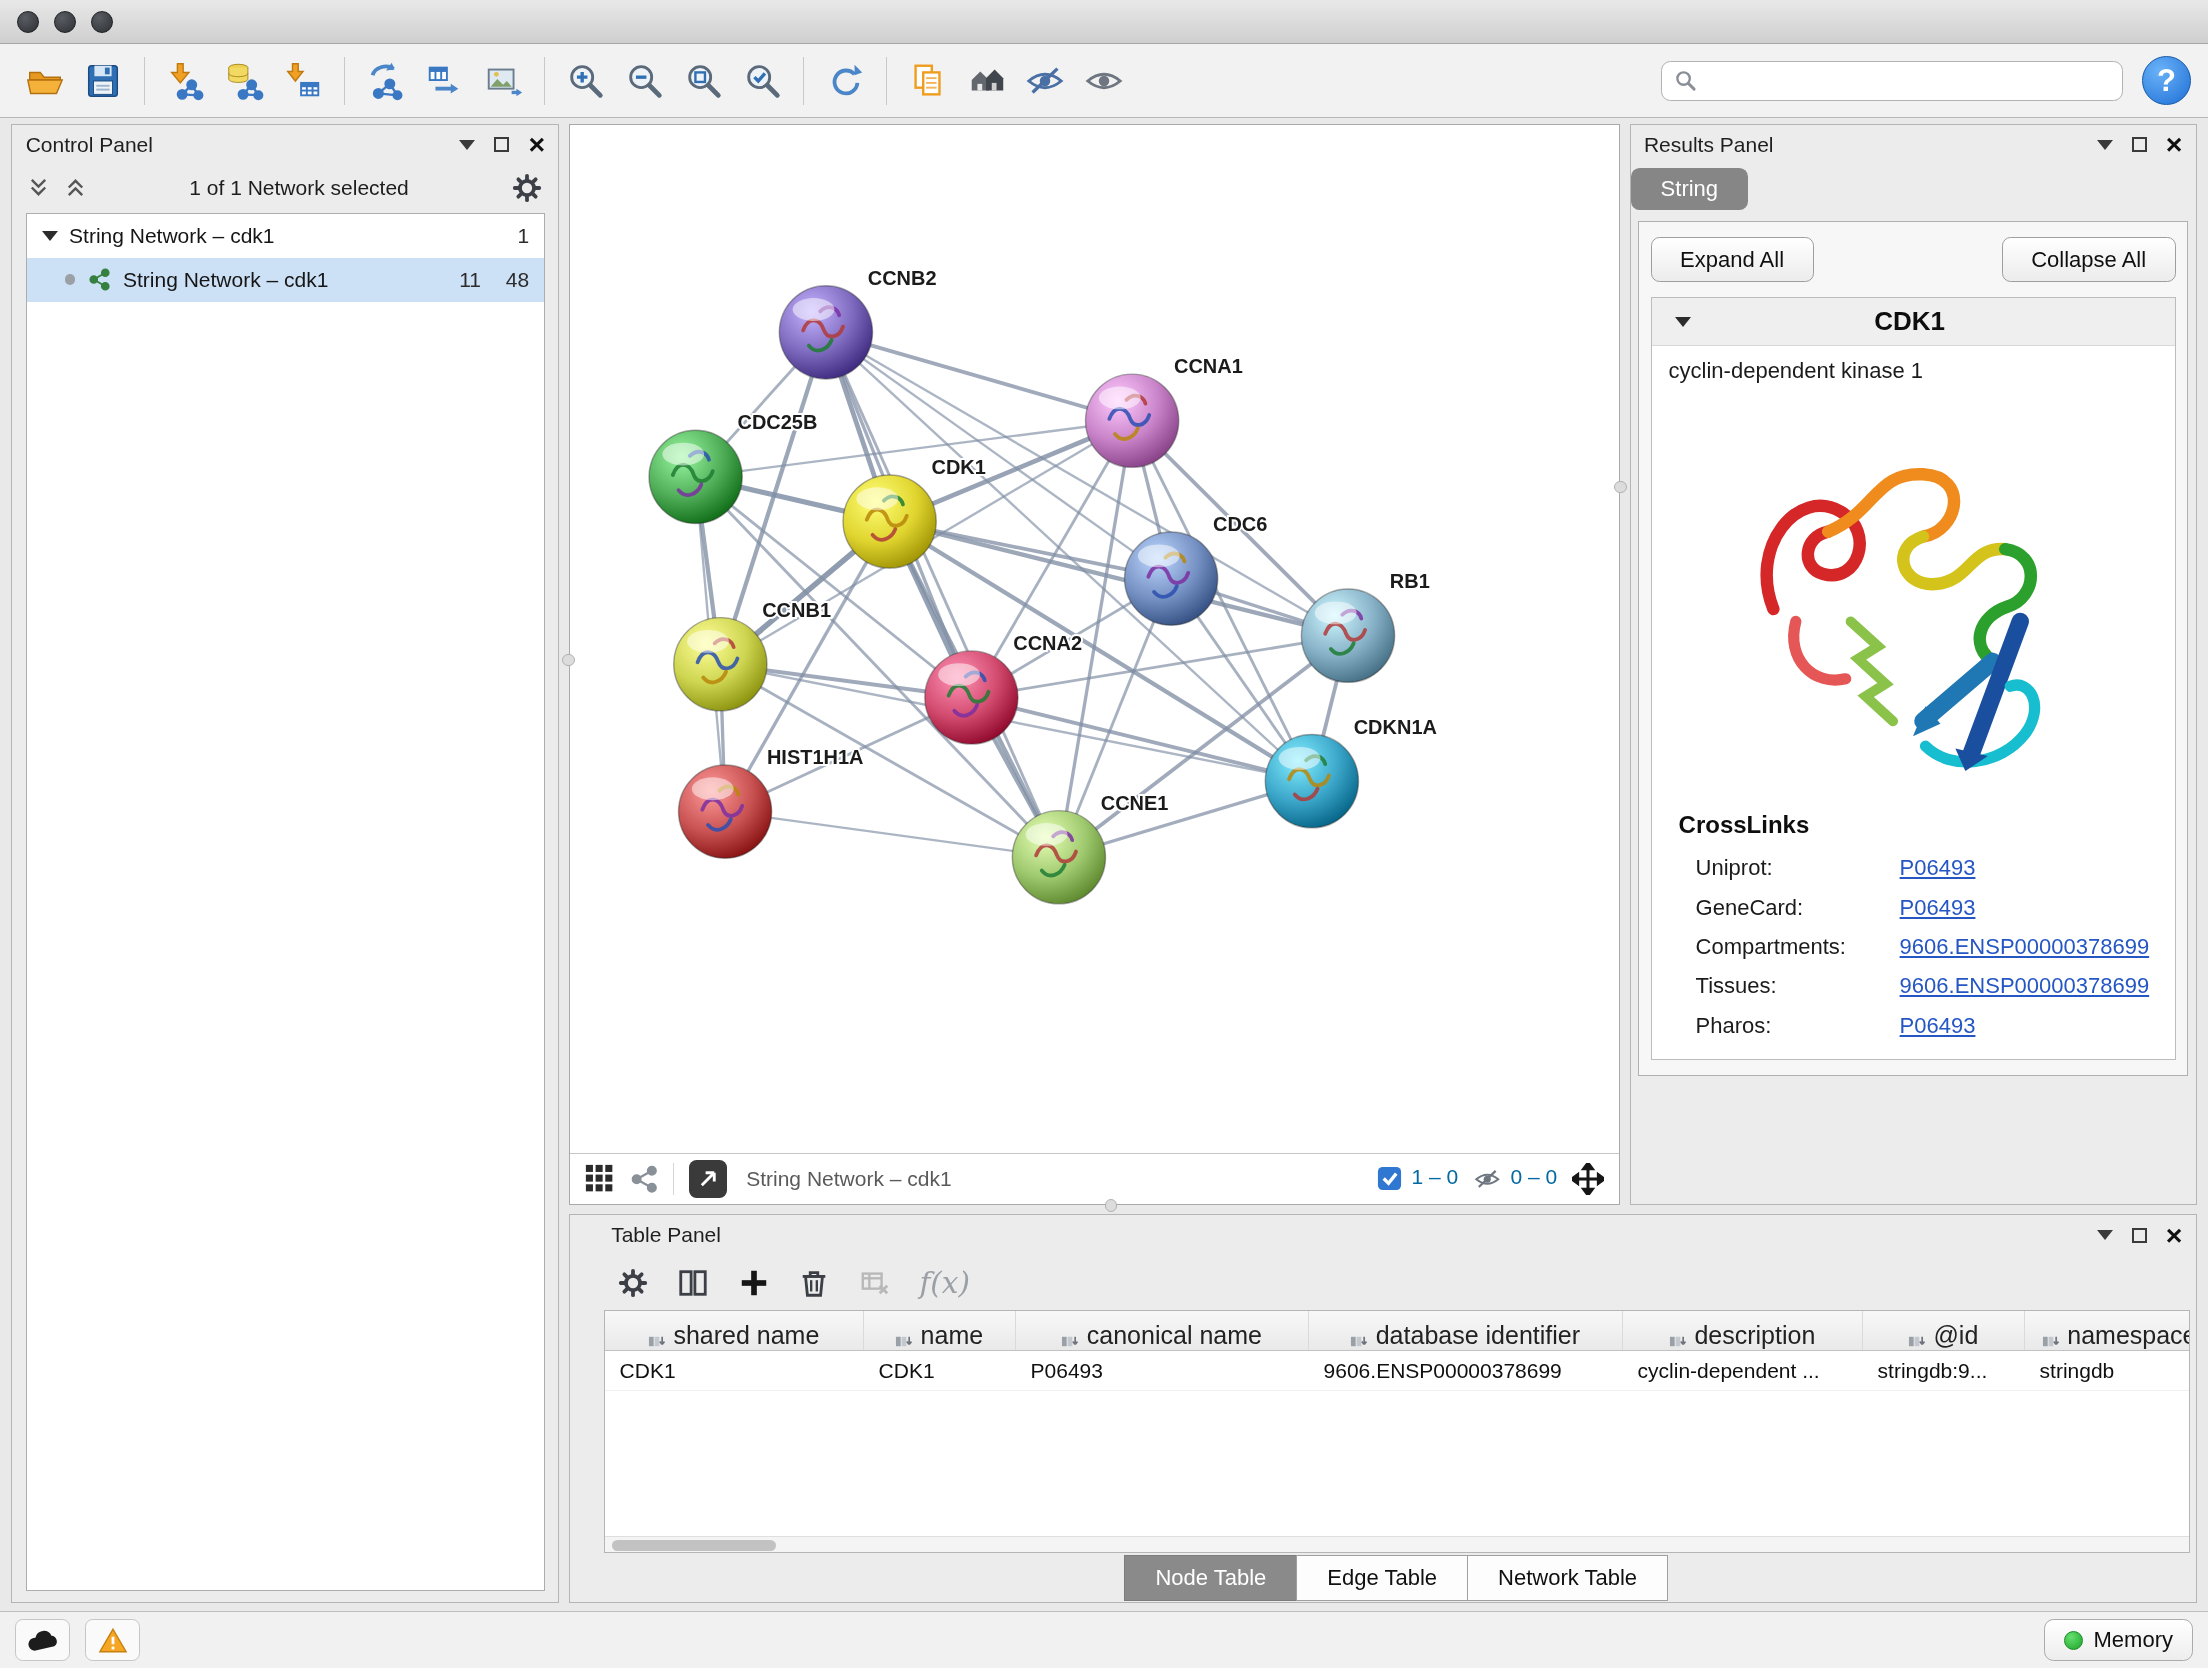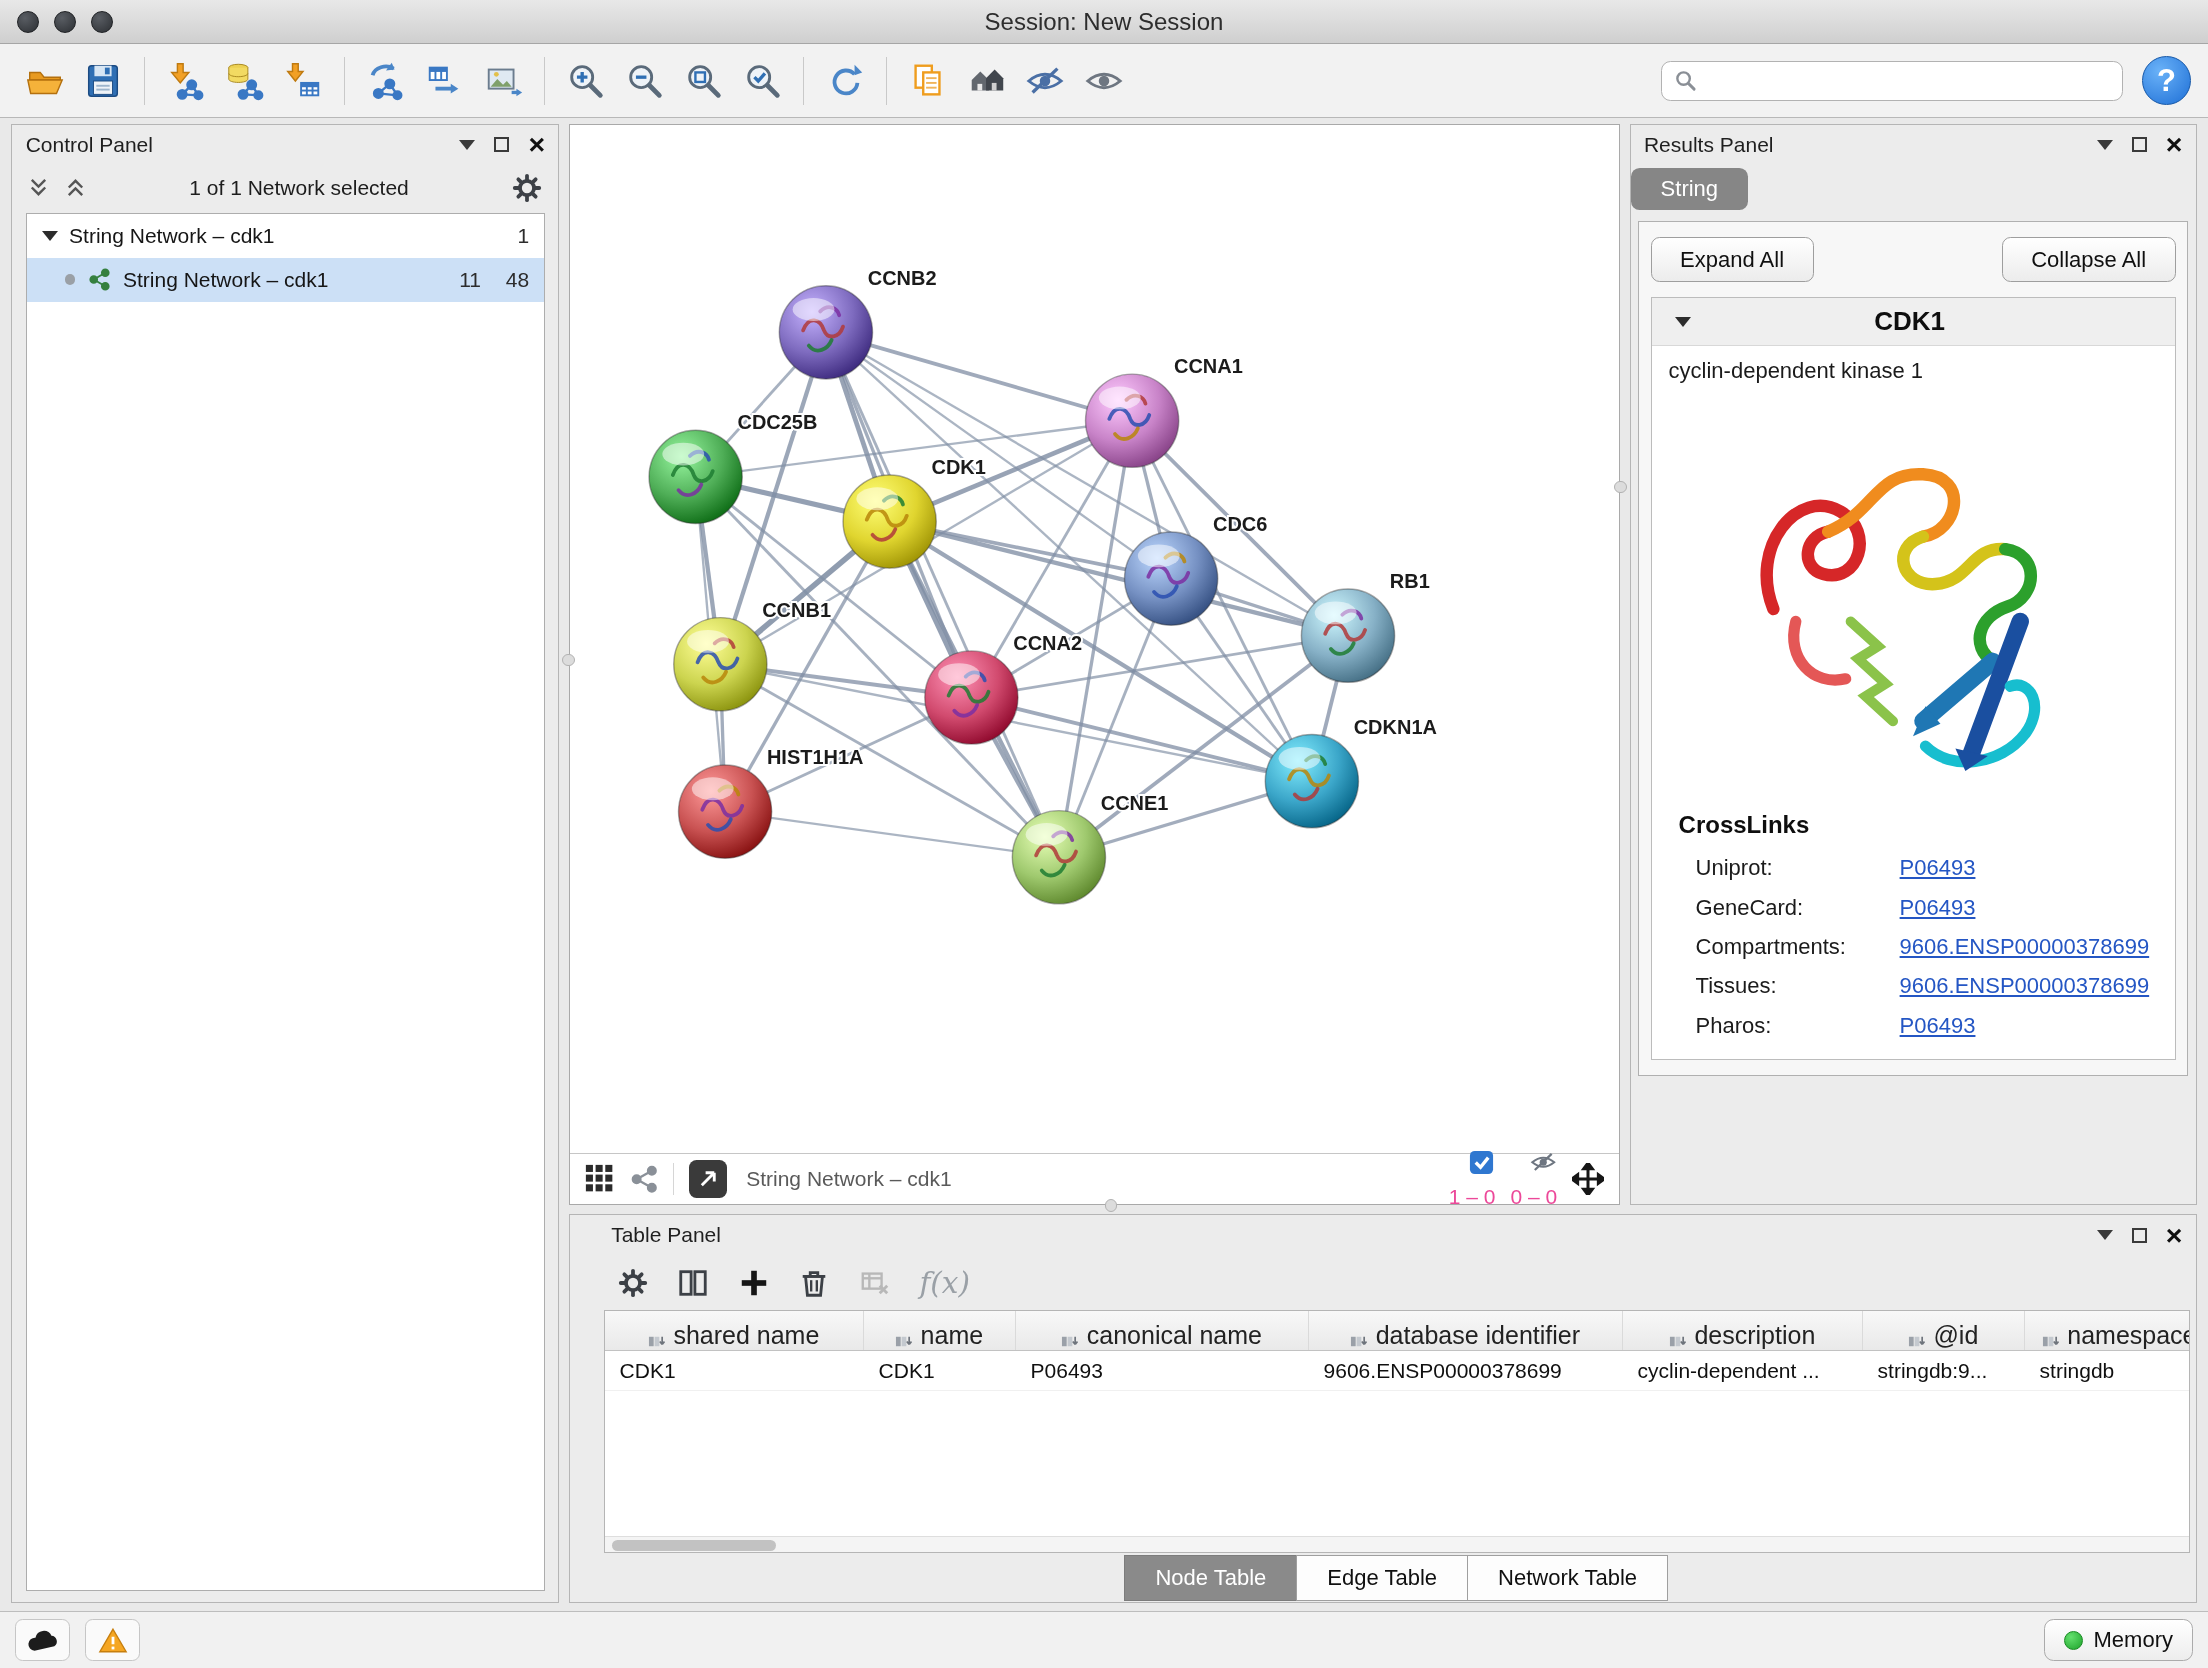--- a/index.html
+++ b/index.html
@@ -43,21 +43,21 @@
   
   .right-col{flex:1;display:flex;flex-direction:column;gap:9.5px;min-width:0;}
   .top-row{flex:1;display:flex;gap:9.5px;min-height:0;}
   
   .network-view{flex:1;background:#fff;border:1px solid #a9a9a9;display:flex;flex-direction:column;position:relative;min-width:0;}
   .net-canvas{flex:1;position:relative;overflow:hidden;}
   .net-canvas svg{position:absolute;left:0;top:0;}
   svg text{font-family:"Liberation Sans",sans-serif;}
   .net-toolbar{height:51px;border-top:1px solid #c6c6c6;display:flex;align-items:center;padding:0 15px;gap:15px;background:#fff;flex:0 0 auto;}
   .net-title{font-size:21px;color:#5a5a5a;margin-left:3.8px;}
-  .net-count{font-size:21px;color:#ec4899;display:flex;align-items:flex-end;gap:8.6px;flex-direction:column;}
+  .net-count{font-size:21px;color:#0369a1;display:flex;align-items:flex-start;gap:8.6px;}
   .net-sep{width:1px;height:32px;background:#d6d6d6;}
   .dark-btn{width:38px;height:38px;border-radius:7.6px;background:#3a3a3a;display:flex;align-items:center;justify-content:center;}
   .knob{position:absolute;width:12.4px;height:12.4px;border-radius:50%;background:#dcdcdc;border:1px solid #b2b2b2;z-index:3;}
   
   .results-panel{width:567px;flex:0 0 auto;}
   .rp-tab-row{display:flex;justify-content:flex-start;padding:3.8px 0 1.9px;}
   .rp-tab{background:#868686;color:#fff;font-size:22px;padding:7.6px 30px;border-radius:8.6px;}
   .rp-box{margin:9.5px 7.6px;background:#f7f7f7;border:1px solid #b0b0b0;padding:15px 11.4px;display:flex;flex-direction:column;gap:15px;}
   .rp-buttons{display:flex;justify-content:space-between;gap:34px;}
   .rp-btn{padding:8.6px 28.5px;font-size:22px;background:linear-gradient(#ffffff,#ececec);border:1px solid #9e9e9e;border-radius:8.6px;color:#101010;}
@@ -94,21 +94,20 @@
 </style>
 </head>
 <body>
 
 <div class="titlebar">
   <div class="traffic">
     <div class="light"></div>
     <div class="light"></div>
     <div class="light"></div>
   </div>
-  <div class="win-title">Session: New Session</div>
 </div>
 
 <div class="toolbar">
   <div class="tbtn">
     <svg width="42" height="42" viewBox="0 0 44 44">
         <path d="M6 13 h11 l4 5 h17 v3 H6z" fill="#e89a20" stroke="#b4700e" stroke-width="1.5"></path>
         <path d="M4 21 h36 l-6 14 H7z" fill="#f5b23a" stroke="#b4700e" stroke-width="1.5"></path>
       </svg>
   </div>
   <div class="tbtn">

